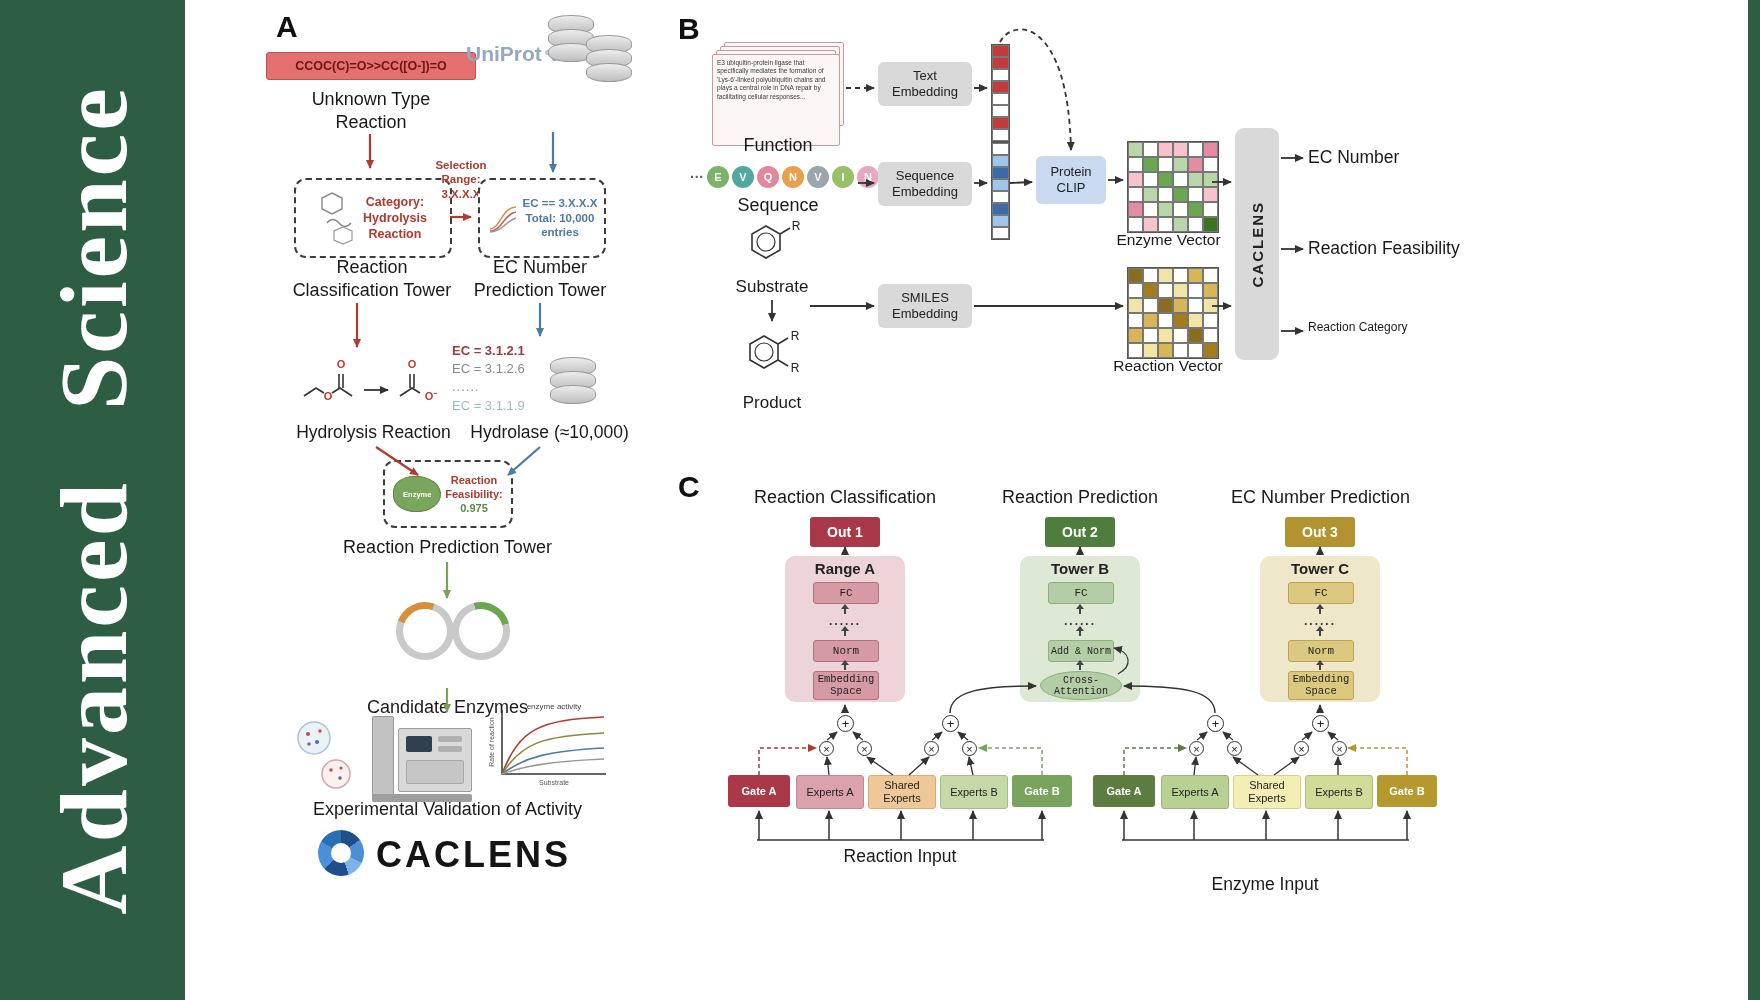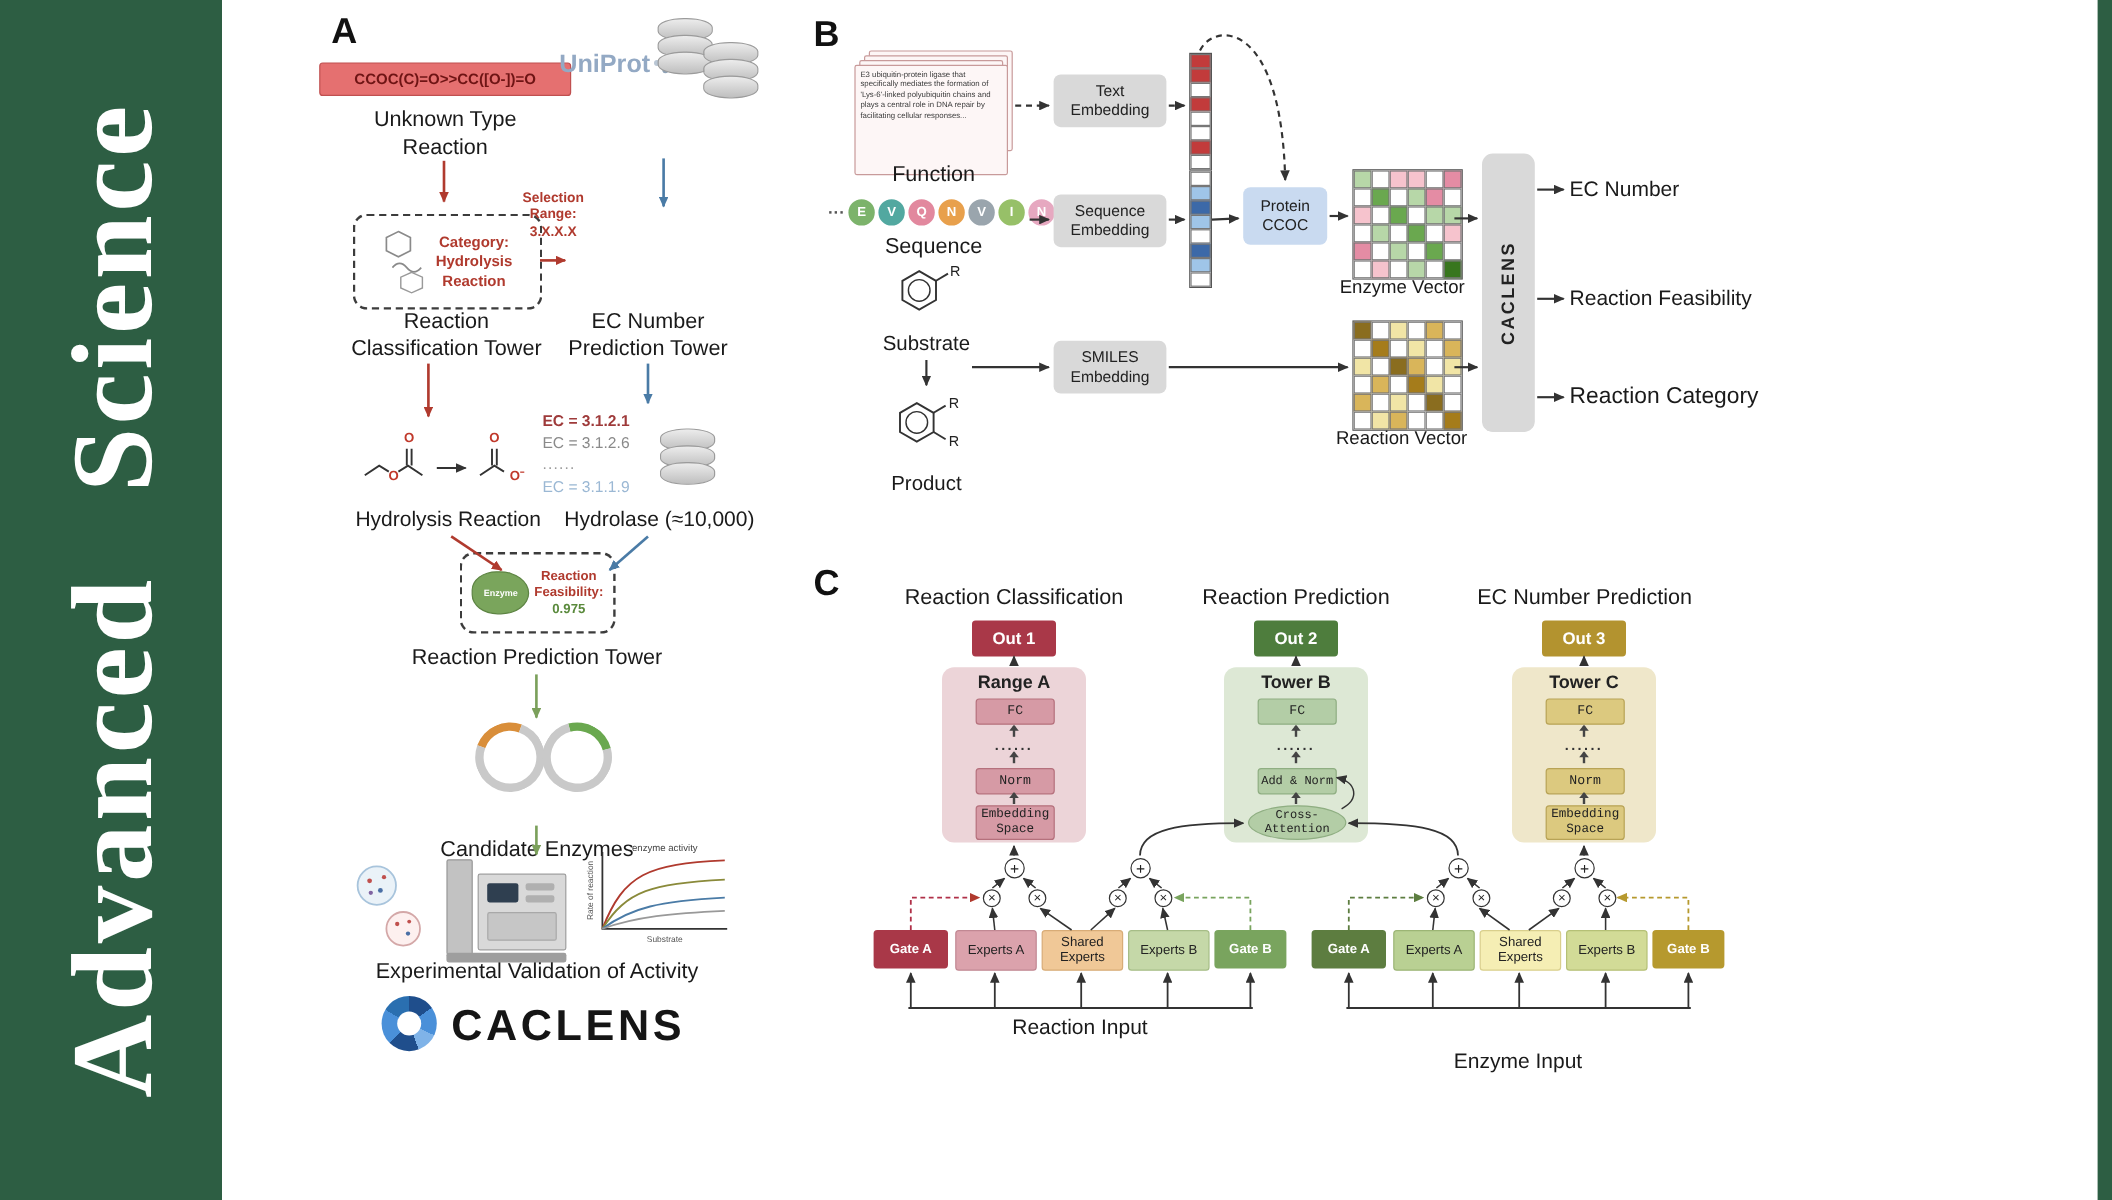--- a/index.html
+++ b/index.html
@@ -132,20 +132,30 @@
     </svg>
     <div class="red-note" style="font-size:12.5px;white-space:pre-line;text-align:center;line-height:1.3;">Category:
 Hydrolysis
 Reaction</div>
   </div>
 
   <div class="lbl red-note" style="left:428px;top:158px;width:66px;font-size:11.5px;">Selection
 Range:
 3.X.X.X</div>
 
+  <div class="dashed" style="left:478px;top:178px;width:124px;height:76px;">
+    <svg width="32" height="34" viewBox="0 0 32 34">
+      <path d="M3,28 C13,28 15,6 29,6" fill="none" stroke="#d98e3a" stroke-width="1.5"></path>
+      <path d="M3,30 C15,30 17,13 29,11" fill="none" stroke="#c4596a" stroke-width="1.5"></path>
+      <path d="M3,31 C15,31 19,20 29,17" fill="none" stroke="#9a9a9a" stroke-width="1.5"></path>
+    </svg>
+    <div class="blue-note" style="font-size:11.5px;white-space:pre-line;text-align:center;line-height:1.3;">EC == 3.X.X.X
+Total: 10,000
+entries</div>
+  </div>
 
   <div class="lbl" style="left:286px;top:256px;width:172px;font-size:18px;">Reaction
 Classification Tower</div>
   <div class="lbl" style="left:454px;top:256px;width:172px;font-size:18px;">EC Number
 Prediction Tower</div>
 
   <svg class="abs" style="left:298px;top:352px;" width="150" height="68" viewBox="0 0 150 68">
     <path d="M6,44 L18,36 L26,41" fill="none" stroke="#333" stroke-width="1.6"></path>
     <path d="M34,41 L42,36 L54,44" fill="none" stroke="#333" stroke-width="1.6"></path>
     <line x1="41" y1="36" x2="41" y2="22" stroke="#333" stroke-width="1.6"></line>
@@ -269,21 +279,21 @@
       <div class="cell" style="background: rgb(159, 197, 232);"></div>
       <div class="cell" style="background: rgb(60, 105, 168);"></div>
       <div class="cell" style="background: rgb(159, 197, 232);"></div>
       <div class="cell" style="background: rgb(255, 255, 255);"></div>
       <div class="cell" style="background: rgb(60, 105, 168);"></div>
       <div class="cell" style="background: rgb(159, 197, 232);"></div>
       <div class="cell" style="background: rgb(255, 255, 255);"></div>
     </div>
 
   <div class="graybox" style="left:1036px;top:156px;width:70px;height:48px;background:#c9daf0;">Protein
-CCOC</div>
+CLIP</div>
 
   <div class="vecgrid m6" style="left: 1127px; top: 141px; grid-template-columns: repeat(6, 1fr);">
       <div class="cell" style="background: rgb(183, 215, 168);"></div>
       <div class="cell" style="background: rgb(255, 255, 255);"></div>
       <div class="cell" style="background: rgb(246, 195, 205);"></div>
       <div class="cell" style="background: rgb(246, 195, 205);"></div>
       <div class="cell" style="background: rgb(255, 255, 255);"></div>
       <div class="cell" style="background: rgb(228, 140, 164);"></div>
       <div class="cell" style="background: rgb(255, 255, 255);"></div>
       <div class="cell" style="background: rgb(106, 168, 79);"></div>
@@ -378,21 +388,21 @@
       <div class="cell" style="background: rgb(165, 124, 27);"></div>
     </div>
   <div class="lbl" style="left:1108px;top:356px;width:120px;font-size:15.5px;">Reaction Vector</div>
 
   <div class="caclens-box" style="left:1235px;top:128px;width:44px;height:232px;">
     <span class="vert-text">CACLENS</span>
   </div>
 
   <div class="abs" style="left:1308px;top:147px;font-size:17.5px;color:#1a1a1a;">EC Number</div>
   <div class="abs" style="left:1308px;top:238px;font-size:17.5px;color:#1a1a1a;">Reaction Feasibility</div>
-  <div class="abs" style="left:1308px;top:320px;font-size:19px;color:#1a1a1a;">Reaction Category</div>
+  <div class="abs" style="left:1308px;top:320px;font-size:12px;color:#1a1a1a;">Reaction Category</div>
 
   <div class="panel-letter" style="left:678px;top:470px;">C</div>
 
   <div class="lbl" style="left:745px;top:486px;width:200px;font-size:18px;">Reaction Classification</div>
   <div class="lbl" style="left:985px;top:486px;width:190px;font-size:18px;">Reaction Prediction</div>
   <div class="lbl" style="left:1218px;top:486px;width:205px;font-size:18px;">EC Number Prediction</div>
 
   <div class="outbox" style="left:810px;top:517px;background:#a93848;">Out 1</div>
   <div class="outbox" style="left:1045px;top:517px;background:#4e7d3d;">Out 2</div>
   <div class="outbox" style="left:1285px;top:517px;background:#b3932f;">Out 3</div>

